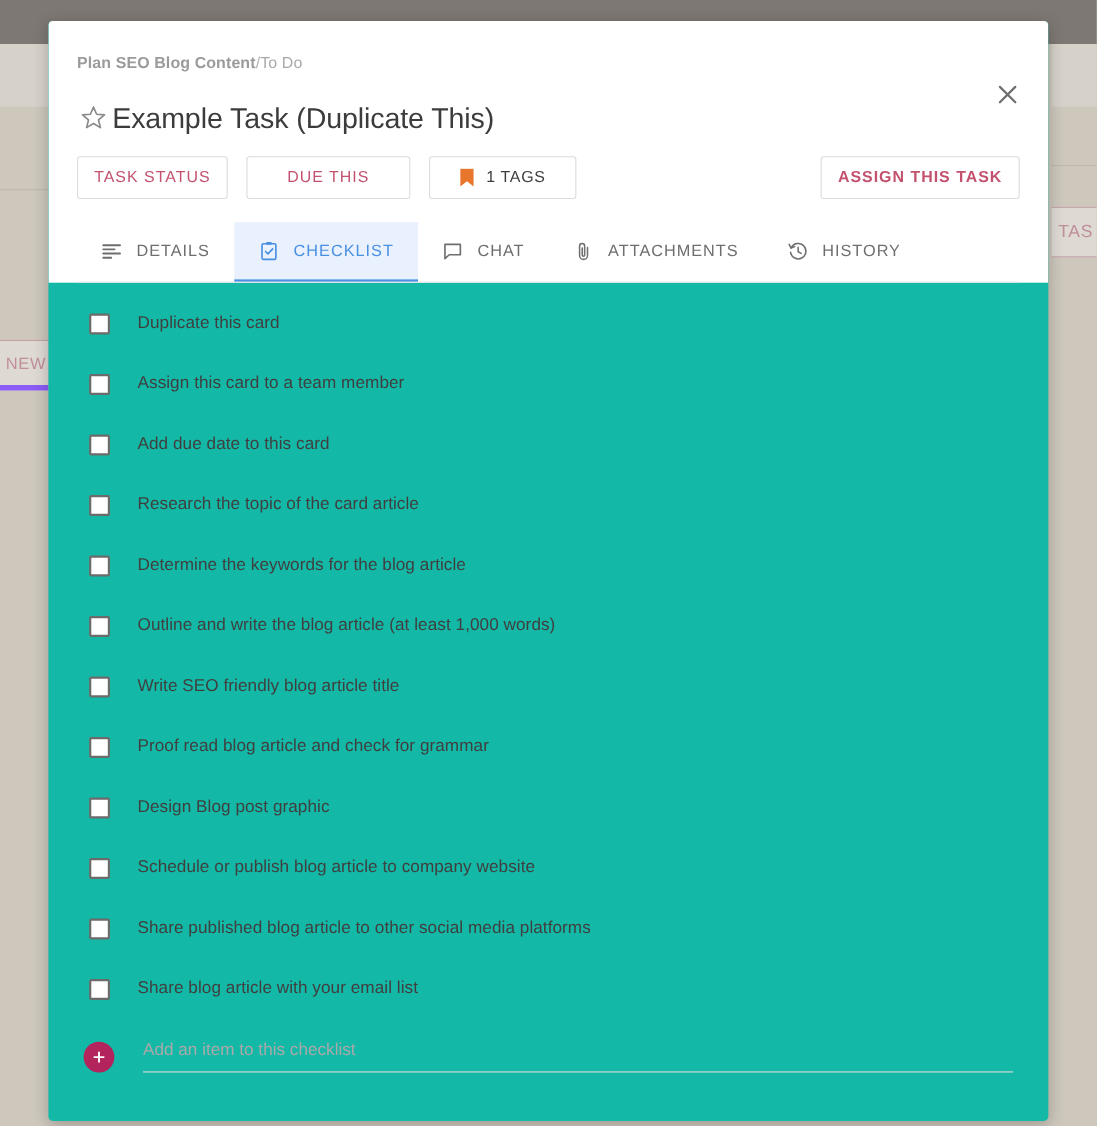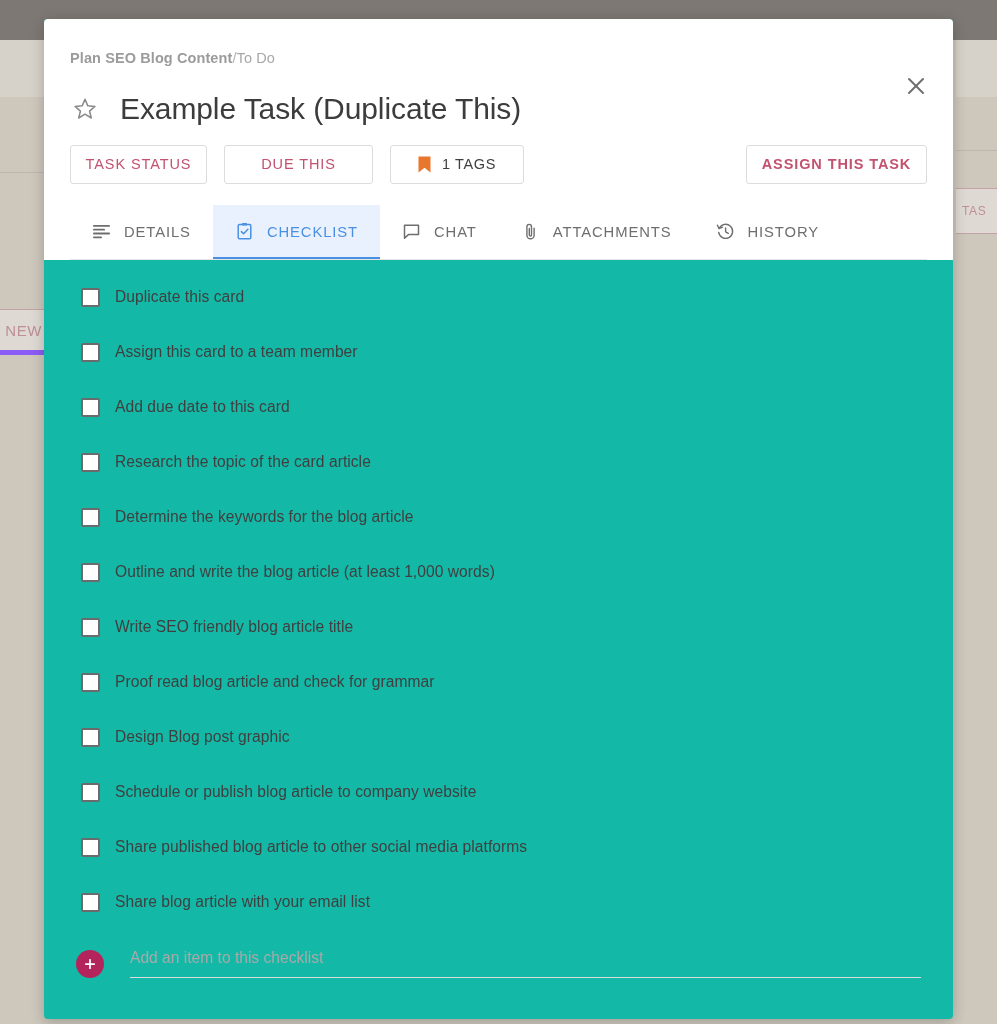--- a/index.html
+++ b/index.html
@@ -76,21 +76,21 @@
     position: absolute;
     right: 0; top: 188px; width: 41px; height: 46px;
     background: #ded9d3;
     border-top: 1px solid #c3a3a8;
     border-bottom: 1px solid #c3a3a8;
     box-sizing: border-box;
     display: flex;
     align-items: center;
     padding-left: 6px;
     color: #bf8f98;
-    font-size: 12px;
+    font-size: 16px;
     letter-spacing: 0.6px;
     white-space: nowrap;
     overflow: hidden;
   }
 
   
   #modal {
     position: absolute;
     left: 44px;
     top: 19px;
@@ -122,22 +122,22 @@
     display: flex;
     align-items: center;
     margin-top: 26px;
   }
   .star-icon {
     width: 26px; height: 26px;
     flex: 0 0 auto;
     margin-left: 2px;
   }
   .task-title {
-    margin-left: 22px;
-    font-size: 30px;
+    margin-left: 4px;
+    font-size: 26px;
     color: #3c3c3c;
     letter-spacing: -0.1px;
     white-space: nowrap;
   }
 
   .btn-row {
     display: flex;
     align-items: center;
     margin-top: 19px;
     position: relative;
@@ -221,21 +221,21 @@
   .checkbox {
     width: 19px; height: 19px;
     border: 2px solid #6b6b6b;
     border-radius: 2px;
     box-sizing: border-box;
     flex: 0 0 auto;
     margin-left: 11px;
     background: #fff;
   }
   .check-label {
-    margin-left: 15px;
+    margin-left: 25px;
     font-size: 15.6px;
     color: #3f3f3f;
     letter-spacing: 0.05px;
   }
 
   .add-row {
     display: flex;
     align-items: center;
     height: 56px;
     margin-top: 6px;

